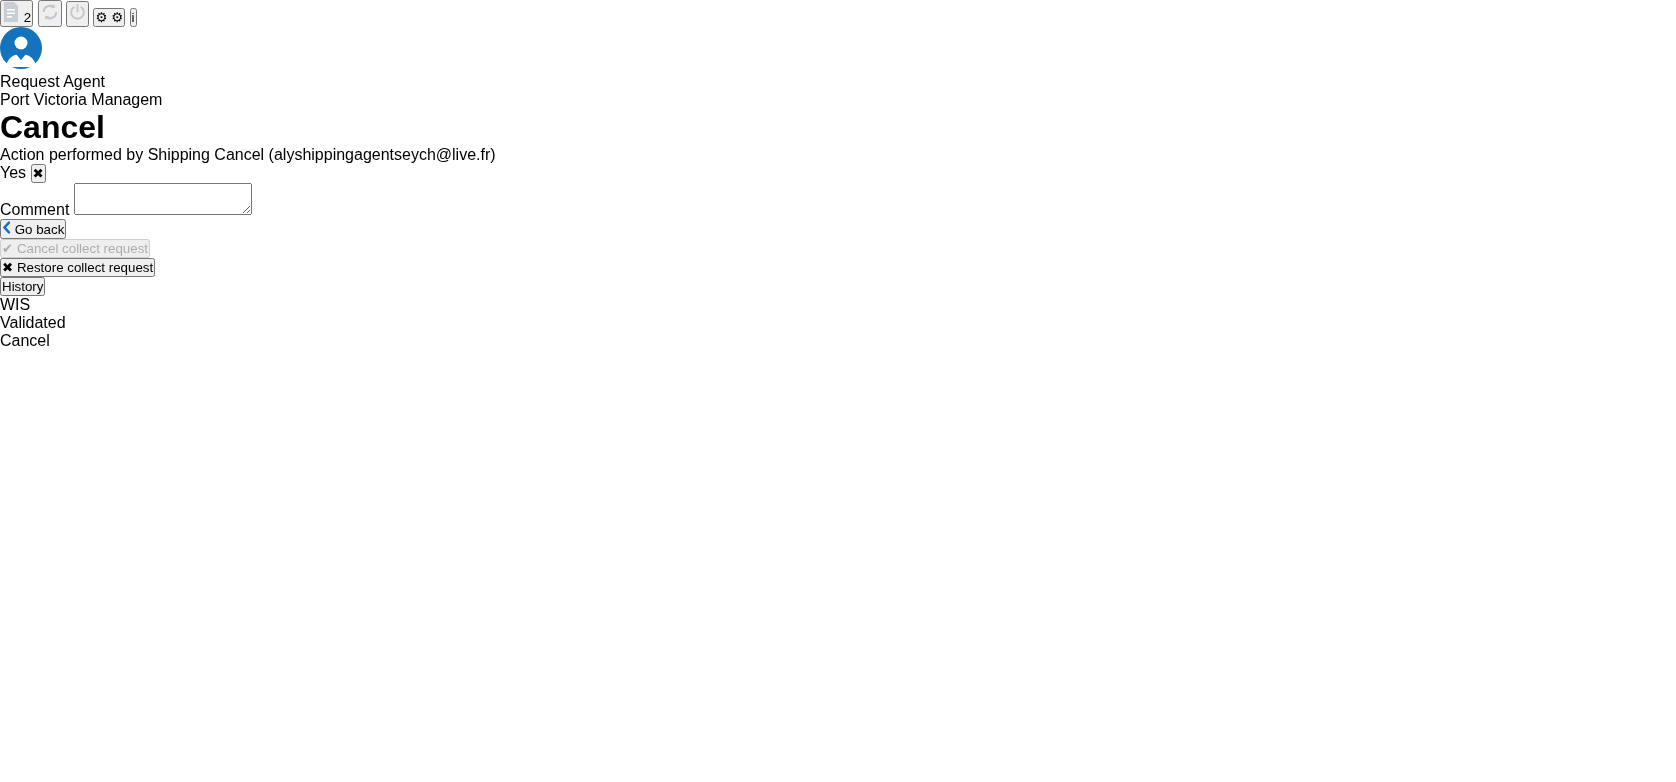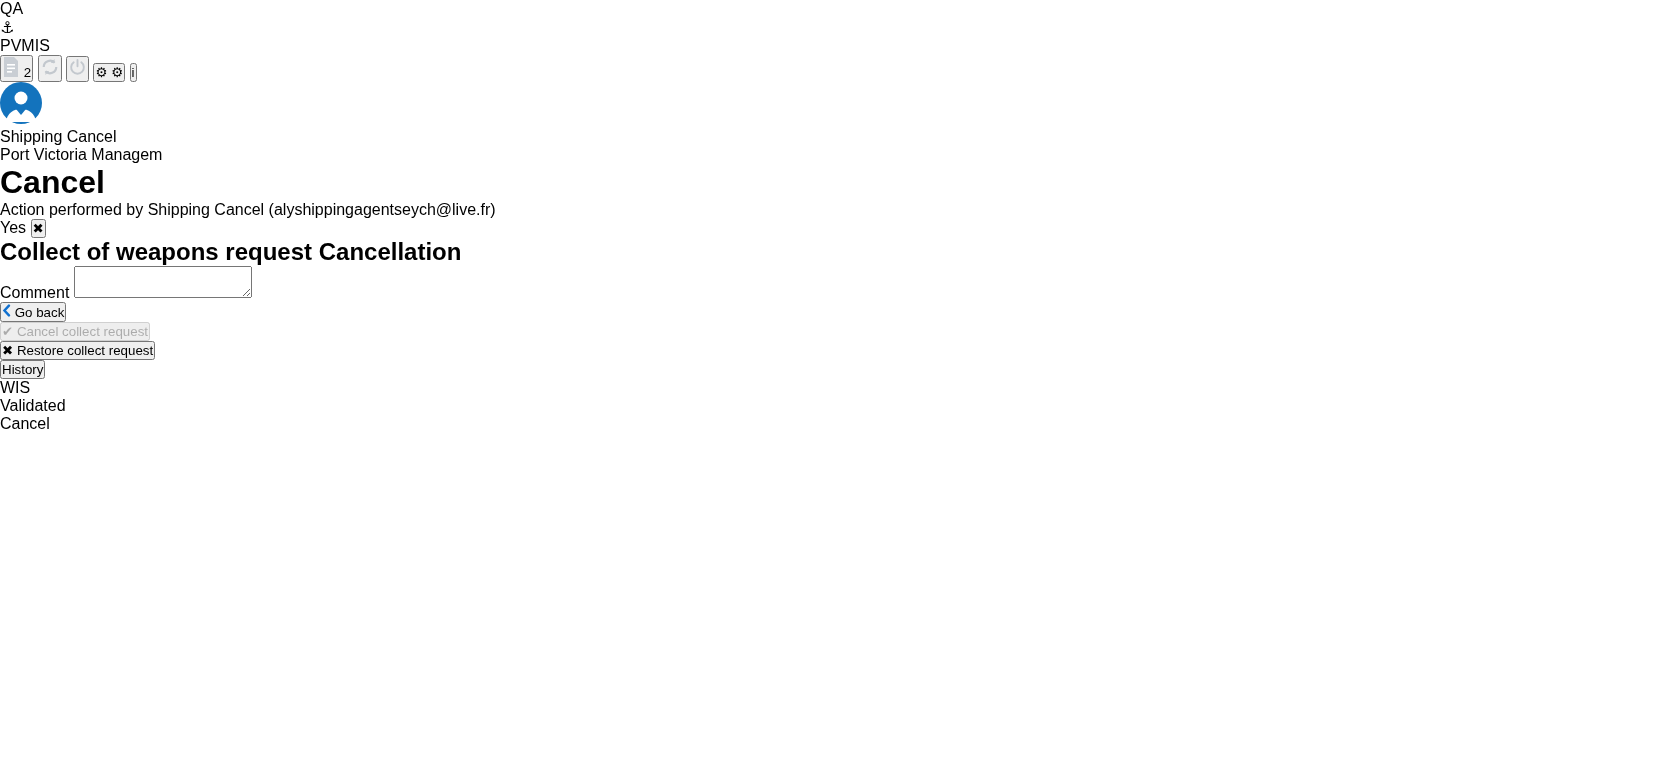--- a/index.html
+++ b/index.html
@@ -180,27 +180,20 @@
     display:flex; align-items:center; justify-content:center; cursor:pointer;
   }
 </style>
 </head>
 <body>
 
 <div class="bg-photo"></div>
 <div class="bg-right-sliver"></div>
 
 <header class="app-header">
-  <div class="header-left">
-    <div class="qa-ribbon">QA</div>
-    <div class="logo-circle">
-      <span class="glyph">⚓</span>
-    </div>
-    <div class="brand"><span>PVM</span><span class="brand-i">I</span><span>S</span></div>
-  </div>
 
   <button class="icon-circle ic-doc" style="cursor:pointer;">
     <span>
       <svg width="18" height="20" viewBox="0 0 18 20">
           <path d="M2 0h10l4 4v16H2z" fill="#c9ced4"></path>
           <rect x="5" y="7" width="8" height="1.6" fill="#fff"></rect>
           <rect x="5" y="10.5" width="8" height="1.6" fill="#fff"></rect>
           <rect x="5" y="14" width="5" height="1.6" fill="#fff"></rect>
         </svg>
     </span>
@@ -243,38 +236,37 @@
   <div class="avatar">
     <svg width="42" height="42" viewBox="0 0 42 42">
       <circle cx="21" cy="21" r="21" fill="#1373bd"></circle>
       <circle cx="21" cy="16" r="6.5" fill="#fff"></circle>
       <path d="M6 40c1-9 7.5-13 15-13s14 4 15 13z" fill="#fff"></path>
       <path d="M16 27l5 6 5-6-5-2z" fill="#1373bd"></path>
     </svg>
   </div>
 
   <div class="user-block">
-    <div class="user-role">Shipping Cancel</div>
+    <div class="user-role">Request Agent</div>
     <div class="user-org">Port Victoria Managem</div>
   </div>
 </header>
 
 <main class="main-panel">
 
   <section class="banner">
     <h1 class="banner-title">Cancel</h1>
     <div class="banner-action">Action performed by Shipping Cancel (alyshippingagentseych@live.fr)</div>
     <span class="yes-pill">Yes</span>
     <button class="banner-close">
       <span class="glyph">✖</span>
     </button>
   </section>
 
   <section class="card">
-    <h2 class="card-title">Collect of weapons request Cancellation</h2>
     <label class="comment-label">Comment</label>
     <textarea class="comment-textarea" style=""></textarea>
 
     <div class="card-footer"></div>
 
     <button class="btn btn-goback">
       <span>
         <svg width="9" height="13" viewBox="0 0 10 16" fill="none" stroke="#1070cf" stroke-width="3" stroke-linecap="round">
             <path d="M8 2L2.5 8 8 14"></path>
           </svg>

